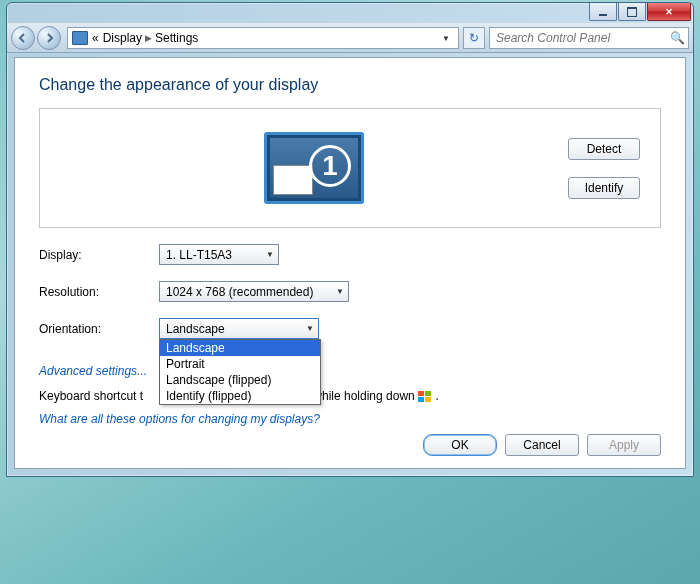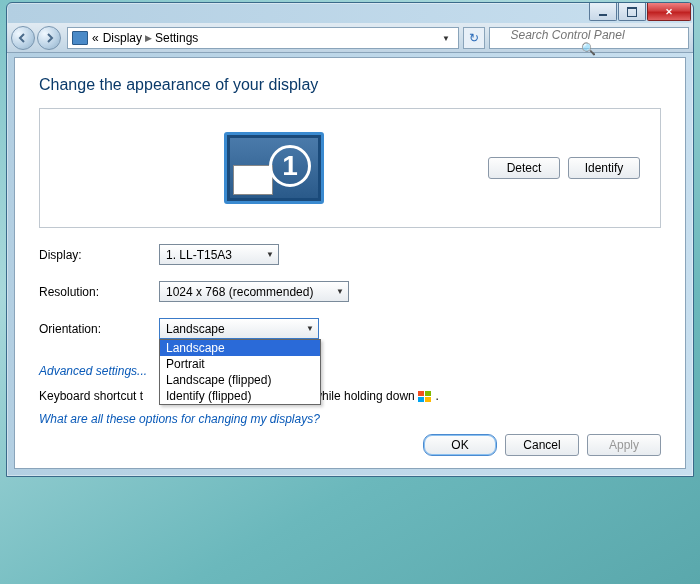--- a/index.html
+++ b/index.html
@@ -12,32 +12,32 @@
   .tbtn.max::before { content: ""; width: 8px; height: 7px; border: 1px solid #2a4a6a; border-top-width: 2px; }
   .tbtn.close::before { content: "✕"; font-weight: bold; font-size: 9px; }
   .navbar { height: 30px; display: flex; align-items: center; padding: 0 4px; background: linear-gradient(#e0eaf2, #c0d4e4); border-top: 1px solid rgba(255,255,255,0.5); border-bottom: 1px solid #8aa4ba; }
   .navbtn { width: 24px; height: 24px; border-radius: 50%; border: 1px solid #7a96b0; background: radial-gradient(circle at 30% 30%, #f0f8ff, #b8d0e4 60%, #90b0c8); margin-right: 2px; display: flex; align-items: center; justify-content: center; cursor: default; }
   .navbtn svg { width: 12px; height: 12px; }
   .addressbar { flex: 1; height: 22px; background: #fff; border: 1px solid #8aa4ba; margin: 0 4px; display: flex; align-items: center; padding: 0 4px; font-size: 12px; }
   .addr-icon { width: 16px; height: 14px; background: #4a8ac8; border: 1px solid #2a5a8a; margin-right: 4px; border-radius: 1px; }
   .addr-sep { color: #666; margin: 0 3px; font-size: 9px; }
   .addr-drop { margin-left: auto; font-size: 8px; color: #333; padding: 0 4px; }
   .refreshbtn { width: 22px; height: 22px; border: 1px solid #8aa4ba; background: #e8f0f8; display: flex; align-items: center; justify-content: center; color: #2a6ab8; font-size: 12px; cursor: default; }
-  .searchbox { width: 200px; height: 22px; background: #fff; border: 1px solid #8aa4ba; margin-left: 4px; display: flex; align-items: center; flex-direction: column; }
+  .searchbox { width: 200px; height: 22px; background: #fff; border: 1px solid #8aa4ba; margin-left: 4px; display: flex; align-items: center; }
   .searchbox input { flex: 1; border: none; outline: none; padding: 0 6px; font-size: 12px; color: #888; font-style: italic; }
   .searchbox .sicon { width: 20px; color: #2a6ab8; text-align: center; font-size: 12px; }
   .client { position: absolute; top: 54px; left: 7px; right: 7px; bottom: 7px; background: #fff; border: 1px solid #8aa4ba; padding: 18px 24px; }
   .page-title { color: #0a3a6a; font-size: 16px; font-weight: normal; margin-bottom: 14px; }
   .preview-box { border: 1px solid #c0c8d0; height: 120px; display: flex; align-items: center; padding: 0 20px; position: relative; }
   .preview-center { flex: 1; display: flex; justify-content: center; }
   .monitor-thumb { width: 100px; height: 72px; border: 3px solid #3a8ad0; border-radius: 3px; background: #1a4a7a; position: relative; overflow: hidden; }
   .monitor-thumb .desk { position: absolute; inset: 3px; background: linear-gradient(#4a7aaa, #2a5a8a); }
   .monitor-thumb .win { position: absolute; left: 6px; bottom: 6px; width: 40px; height: 30px; background: #fff; border: 1px solid #888; }
   .monitor-thumb .num { position: absolute; right: 10px; top: 10px; width: 42px; height: 42px; border: 3px solid #fff; border-radius: 50%; color: #fff; font-size: 28px; font-weight: bold; display: flex; align-items: center; justify-content: center; }
-  .side-buttons { display: flex; flex-direction: row; gap: 8px; }
+  .side-buttons { display: flex; flex-direction: column; gap: 17px; }
   .wbtn { min-width: 72px; height: 22px; border: 1px solid #8a98a8; border-radius: 3px; background: linear-gradient(#fdfdfd, #e8ecf0); font-size: 12px; padding: 0 12px; cursor: default; }
   .wbtn:active, .wbtn.default { border-color: #4a8ad0; box-shadow: 0 0 0 1px #8ac0f0 inset; border-radius: 9px; }
   .form-row { display: flex; align-items: center; margin-top: 16px; font-size: 12px; }
   .form-row label { width: 120px; }
   .combo { height: 21px; border: 1px solid #7a8a9a; background: linear-gradient(#fff, #e8ecf0); font-size: 12px; padding: 0 18px 0 6px; display: flex; align-items: center; position: relative; cursor: default; }
   .combo .arrow { position: absolute; right: 4px; font-size: 8px; color: #333; }
   .combo.open { border-color: #3a7ac8; }
   .dropdown-list { position: absolute; border: 1px solid #666; background: #fff; font-size: 12px; z-index: 100; box-shadow: 2px 2px 3px rgba(0,0,0,0.2); }
   .dropdown-list div { padding: 1px 6px; cursor: default; }
   .dropdown-list div.sel { background: #2a6ad8; color: #fff; }

